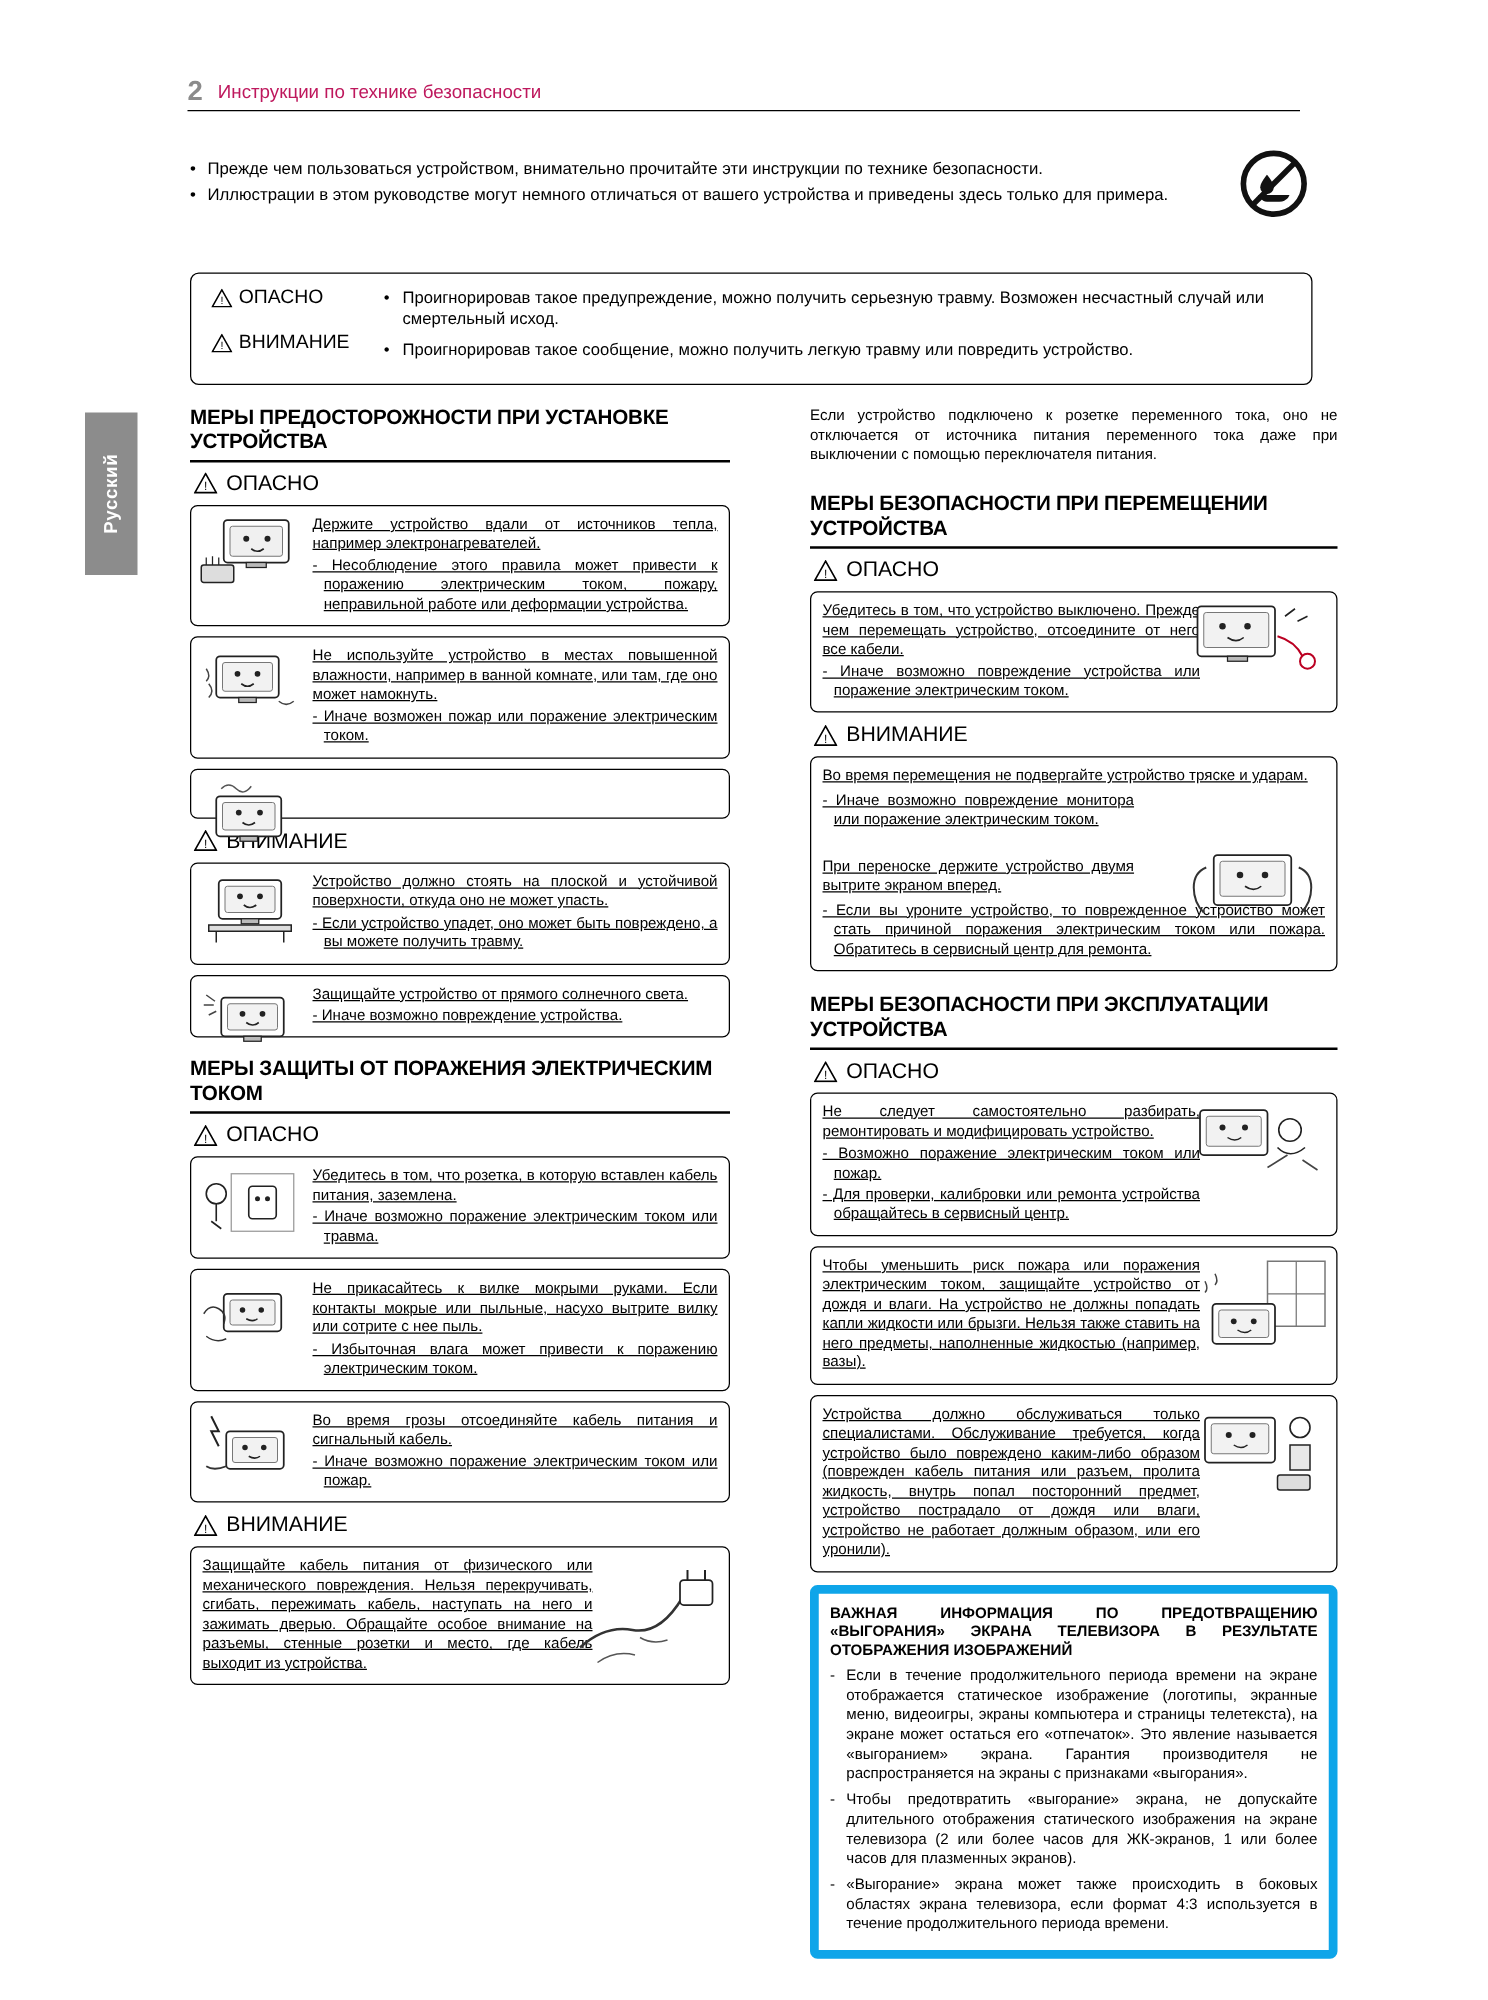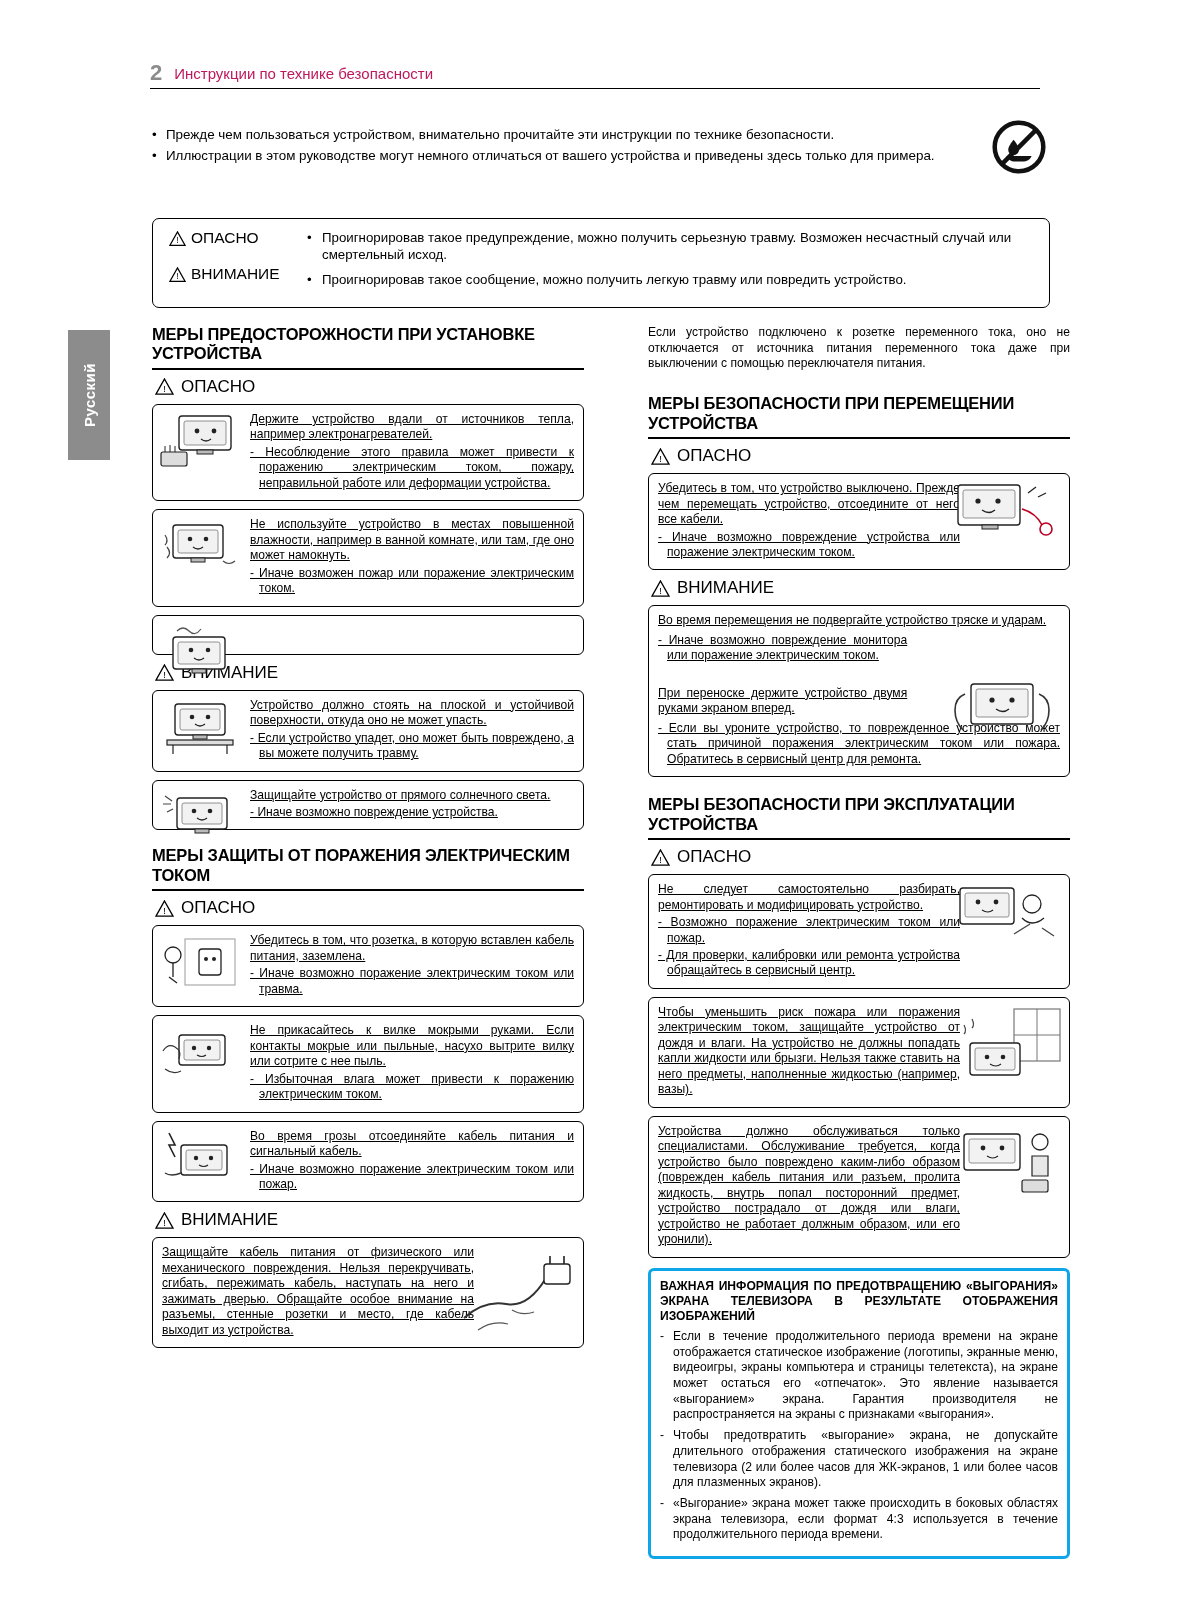--- a/index.html
+++ b/index.html
@@ -130,21 +130,21 @@
 
   .thumb {
     position:absolute;
     overflow:hidden;
   }
   .thumb.left { left:6px; top:7px; width:82px; height:60px; }
   .thumb.right { right:5px; top:7px; width:96px; height:62px; }
 
   
   .infoblock {
-    border:3px solid #0ea5e9; border-radius:6px; padding:8px 9px;
+    border:7px solid #0ea5e9; border-radius:6px; padding:8px 9px;
     margin-top:10px;
   }
   .infoblock .ititle {
     font-size:12.1px; font-weight:bold; line-height:1.25; text-align:justify;
     margin-bottom:5px;
   }
   .infoblock .iitem {
     display:flex; gap:6px; font-size:12.1px; line-height:1.3;
     text-align:justify; margin-bottom:5px;
   }
@@ -485,21 +485,21 @@
           <circle cx="47" cy="24" r="2.6" fill="#222"></circle>
             <circle cx="67" cy="24" r="2.6" fill="#222"></circle>
           <path d="M51 33q7 5 13 0" fill="none" stroke="#222" stroke-width="1.3"></path>
           <path d="M20 18q-10 4-10 16t8 20" fill="none" stroke="#333" stroke-width="1.6"></path>
           <path d="M94 18q10 4 10 16t-8 20" fill="none" stroke="#333" stroke-width="1.6"></path>
         </svg>
       </div>
       <div class="body" style="margin-right:0;">
         <p style="margin-bottom:4px;">Во время перемещения не подвергайте устройство тряске и ударам.</p>
         <p class="sub" style="margin-bottom:22px; width:62%;">- Иначе возможно повреждение монитора или поражение электрическим током.</p>
-        <p style="margin-bottom:4px; width:62%;">При переноске держите устройство двумя руками экраном вперед.</p>
+        <p style="margin-bottom:4px; width:62%;">При переноске держите устройство двумя вытрите экраном вперед.</p>
         <p class="sub">- Если вы уроните устройство, то поврежденное устройство может стать причиной поражения электрическим током или пожара. Обратитесь в сервисный центр для ремонта.</p>
       </div>
     </div>
 
     <h2 class="sec" style="margin-top:18px;">МЕРЫ БЕЗОПАСНОСТИ ПРИ ЭКСПЛУАТАЦИИ УСТРОЙСТВА</h2>
     <div class="sec-rule"></div>
 
     <div class="lvl">
       <span class="tri">
         <svg viewBox="0 0 20 18">

